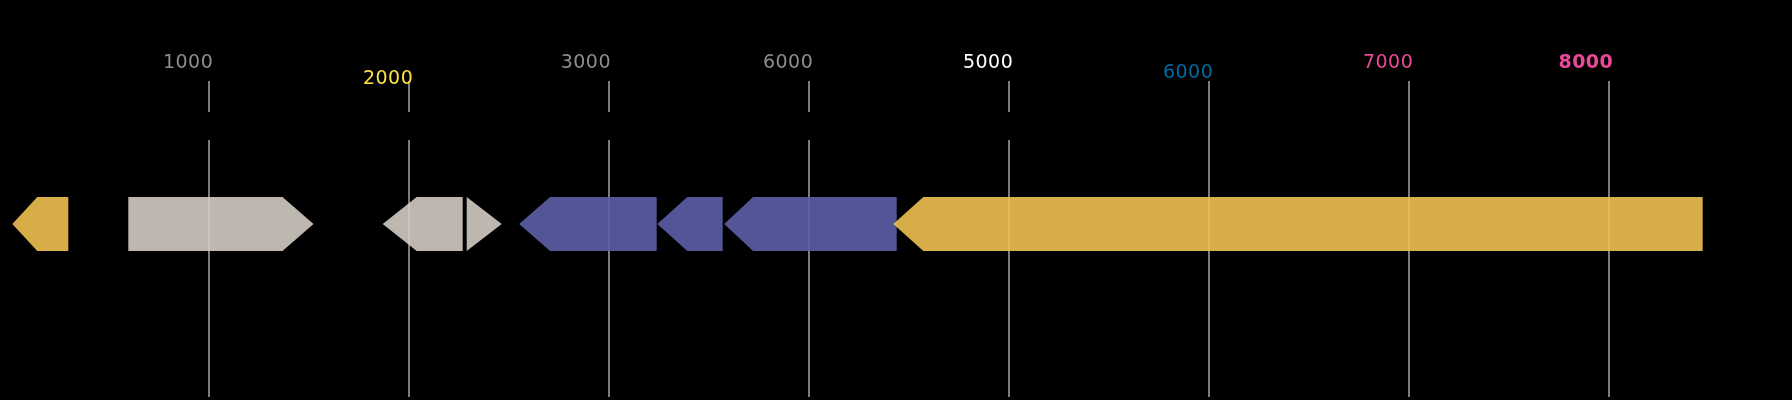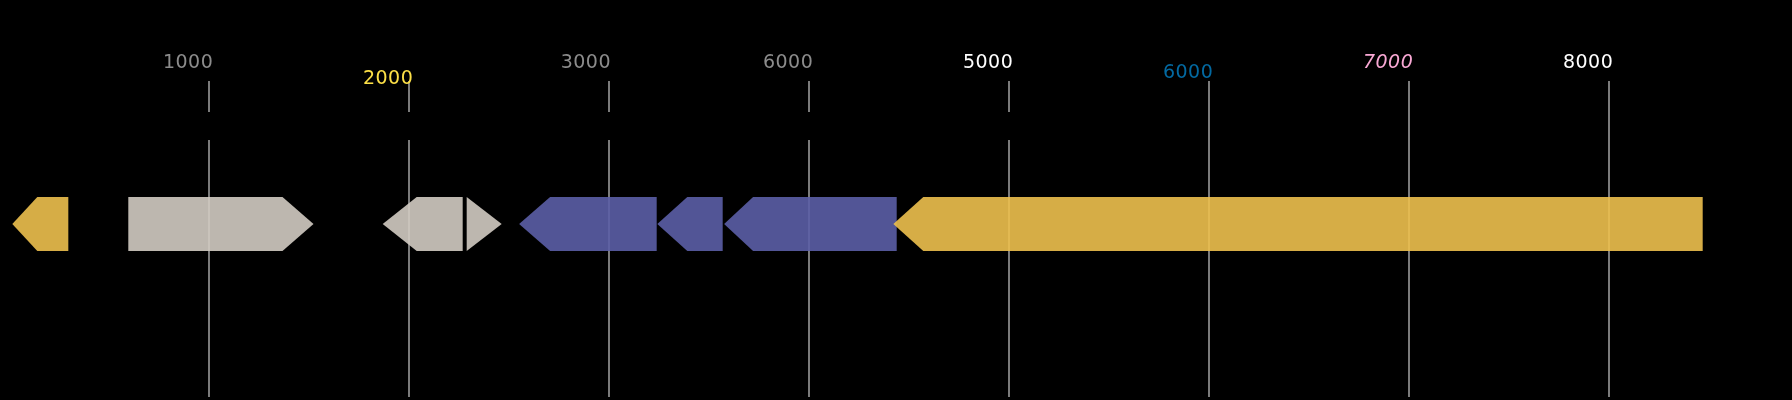--- a/index.html
+++ b/index.html
@@ -69,16 +69,16 @@
       <polygon points="896.7,197.0 753.1,197.0 724.1,224.0 753.1,251.0 896.7,251.0" fill="#5b5ea6"></polygon>
       <polygon points="1702.7,197.0 923.3,197.0 893.3,224.0 923.3,251.0 1702.7,251.0" fill="#edc04e"></polygon>
     </svg>
   <div id="ticklabels">
       <div class="tick-label" style="left: 93.3px; top: 50px; color: rgb(140, 140, 140);">1000</div>
       <div class="tick-label" style="left: 293.3px; top: 66px; color: #fde047;">2000</div>
       <div class="tick-label" style="left: 491px; top: 50px; color: rgb(140, 140, 140);">3000</div>
       <div class="tick-label" style="left: 693.3px; top: 50px; color: rgb(140, 140, 140);">6000</div>
       <div class="tick-label" style="left: 893.3px; top: 50px; color: #ffffff;">5000</div>
       <div class="tick-label" style="left: 1093.3px; top: 60px; color: #0369a1;">6000</div>
-      <div class="tick-label" style="left: 1293.3px; top: 50px; color: #f9a8d4; font-style: italic;">7000</div>
-      <div class="tick-label" style="left: 1493.3px; top: 50px; color: #ffffff;">8000</div>
+      <div class="tick-label" style="left: 1293.3px; top: 50px; color: #ec4899;">7000</div>
+      <div class="tick-label" style="left: 1493.3px; top: 50px; color: #ec4899; font-weight: bold;">8000</div>
     </div>
 </div>
 
 </body></html>

